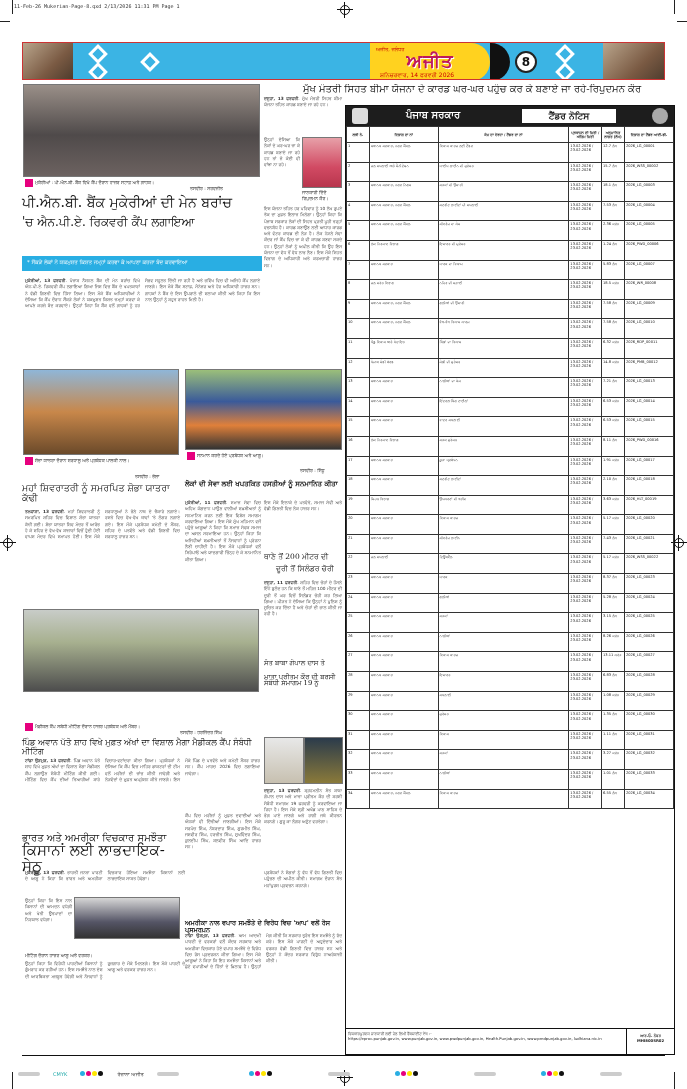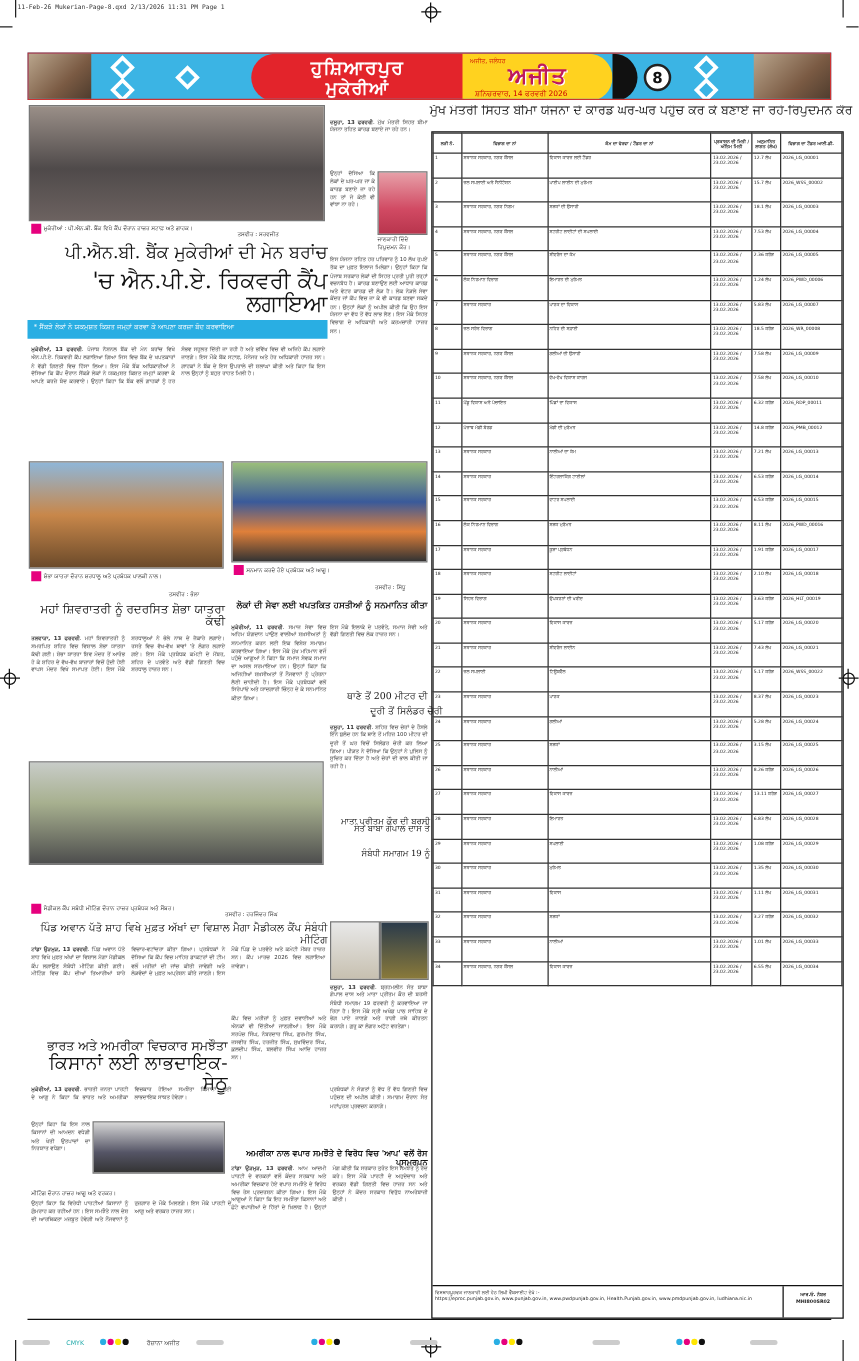--- a/index.html
+++ b/index.html
@@ -14,21 +14,21 @@
 .mh-red .l1{font-size:15px;margin-top:2px;letter-spacing:1px}
 .mh-red .l2{font-size:14px;letter-spacing:1px}
 .mh-yellow{left:347px;top:0;width:120px;height:38px;background:#ffd21f;border-radius:0 20px 20px 0;text-align:center}
 .mh-yellow .edition{font-size:5px;color:#c00;position:absolute;left:6px;top:3px}
 .mh-yellow .brand{font-size:18px;color:#be185d;font-weight:bold;margin-top:7px;letter-spacing:1px;text-shadow:1px 1px 0 #fff}
 .mh-yellow .date{font-size:6px;color:#c00;position:absolute;left:10px;bottom:2px}
 .mh-page{left:492px;top:8px;width:22px;height:22px;border-radius:50%;background:#fff;border:2px solid #222;font-size:12px;font-weight:bold;text-align:center;line-height:18px}
 .photo{background:linear-gradient(180deg,#a9a9a9,#6b6b6b);border:1px solid #777}
 .caption{font-size:4.5px;line-height:6px;color:#222}
 .mag{display:inline-block;width:8px;height:8px;background:#e6007e;vertical-align:middle;margin-right:2px}
-.hl{font-family:"DejaVu Serif",serif;color:#111;text-align:right;line-height:1.05}
+.hl{font-family:"DejaVu Serif",serif;color:#111;text-align:left;line-height:1.05}
 .blue-strip{background:#29aee3;color:#fff;font-size:7px;padding:3px 5px}
 .body-text{font-size:4.3px;line-height:6.3px;color:#333;text-align:justify;column-gap:5px}
 .tender{left:345px;top:105px;width:330px;height:950px;border:1px solid #111}
 .tender-head{height:20px;background:#1d1d1d;position:relative}
 .tender-head .emblem{position:absolute;left:6px;top:2px;width:16px;height:16px;background:#ddd;border-radius:3px}
 .tender-head .logo2{position:absolute;right:6px;top:2px;width:16px;height:16px;background:#aaa;border-radius:50%}
 .tender-head .title{position:absolute;left:60px;top:3px;font-size:10px;color:#fff;font-weight:bold}
 .tender-head .notice{position:absolute;left:176px;top:3px;width:94px;height:14px;background:#fff;color:#111;font-size:9px;text-align:center;line-height:14px;font-weight:bold}
 table.tt{width:100%;border-collapse:collapse;font-size:3.6px;color:#222}
 table.tt th{font-size:3.6px;font-weight:bold;border:0.5px solid #333;padding:1px;height:16px;text-align:center}
@@ -65,71 +65,67 @@
     <span></span>
   </div>
 <div class="abs crop" style="left:12px;top:1072px;width:1px;height:17px"></div>
 <div class="abs crop" style="left:674px;top:1072px;width:1px;height:17px"></div>
 
 <div class="abs masthead">
   <div class="abs mh-photo" style="left:0;width:50px"></div>
   <div class="abs mh-diamond" style="left:68px;top:4px"></div>
   <div class="abs mh-diamond" style="left:68px;top:22px"></div>
   <div class="abs mh-diamond" style="left:120px;top:12px"></div>
-  <div class="abs mh-red">
-    <div class="l1">ਹੁਸ਼ਿਆਰਪੁਰ</div>
-    <div class="l2">ਮੁਕੇਰੀਆਂ</div>
-  </div>
   <div class="abs mh-yellow">
     <div class="edition">ਅਜੀਤ, ਜਲੰਧਰ</div>
     <div class="brand">ਅਜੀਤ</div>
     <div class="date">ਸ਼ਨਿਚਰਵਾਰ, 14 ਫਰਵਰੀ 2026</div>
   </div>
   <div class="abs" style="left:467px;top:0;width:20px;height:38px;background:#111;border-radius:0 20px 20px 0"></div>
   <div class="abs mh-page">8</div>
   <div class="abs mh-diamond" style="left:535px;top:4px"></div>
   <div class="abs mh-diamond" style="left:535px;top:22px"></div>
   <div class="abs mh-photo" style="left:580px;width:63px"></div>
 </div>
 
-<div class="abs hl" style="left:262px;top:84px;width:420px;font-size:10px;text-align:right;white-space:nowrap;overflow:hidden">ਮੁੱਖ ਮੰਤਰੀ ਸਿਹਤ ਬੀਮਾ ਯੋਜਨਾ ਦੇ ਕਾਰਡ ਘਰ-ਘਰ ਪਹੁੰਚ ਕਰ ਕੇ ਬਣਾਏ ਜਾ ਰਹੇ-ਰਿਪੁਦਮਨ ਕੌਰ</div>
+<div class="abs hl" style="left:262px;top:84px;width:420px;font-size:10px;text-align:center;white-space:nowrap;overflow:hidden">ਮੁੱਖ ਮੰਤਰੀ ਸਿਹਤ ਬੀਮਾ ਯੋਜਨਾ ਦੇ ਕਾਰਡ ਘਰ-ਘਰ ਪਹੁੰਚ ਕਰ ਕੇ ਬਣਾਏ ਜਾ ਰਹੇ-ਰਿਪੁਦਮਨ ਕੌਰ</div>
 
 <div class="abs photo" style="left:23px;top:84px;width:237px;height:93px;background:linear-gradient(180deg,#9a8f88,#4f4a4a 55%,#6c6260)"></div>
 <div class="abs caption" style="left:25px;top:179px;width:233px"><span class="mag"></span><span>ਮੁਕੇਰੀਆਂ : ਪੀ.ਐਨ.ਬੀ. ਬੈਂਕ ਵਿਖੇ ਕੈਂਪ ਦੌਰਾਨ ਹਾਜ਼ਰ ਸਟਾਫ਼ ਅਤੇ ਗਾਹਕ।</span></div>
 <div class="abs caption" style="left:190px;top:186px">ਤਸਵੀਰ : ਸਰਵਜੀਤ</div>
 <div class="abs hl" style="left:22px;top:195px;width:240px;font-size:14px">ਪੀ.ਐਨ.ਬੀ. ਬੈਂਕ ਮੁਕੇਰੀਆਂ ਦੀ ਮੇਨ ਬਰਾਂਚ</div>
-<div class="abs hl" style="left:22px;top:216px;width:240px;font-size:18px">'ਚ ਐਨ.ਪੀ.ਏ. ਰਿਕਵਰੀ ਕੈਂਪ ਲਗਾਇਆ</div>
+<div class="abs hl" style="left:22px;top:216px;width:240px;font-size:12px">'ਚ ਐਨ.ਪੀ.ਏ. ਰਿਕਵਰੀ ਕੈਂਪ ਲਗਾਇਆ</div>
 <div class="abs blue-strip" style="left:22px;top:256px;width:240px;height:15px;font-size:5.4px">* ਸੈਂਕੜੇ ਲੋਕਾਂ ਨੇ ਯਕਮੁਸ਼ਤ ਕਿਸ਼ਤ ਜਮ੍ਹਾਂ ਕਰਵਾ ਕੇ ਆਪਣਾ ਕਰਜ਼ਾ ਬੰਦ ਕਰਵਾਇਆ</div>
 <div class="abs body-text" style="left:25px;top:278px;width:235px;height:82px;column-count:2"><b>ਮੁਕੇਰੀਆਂ, 13 ਫਰਵਰੀ</b>. ਪੰਜਾਬ ਨੈਸ਼ਨਲ ਬੈਂਕ ਦੀ ਮੇਨ ਬਰਾਂਚ ਵਿਖੇ ਐਨ.ਪੀ.ਏ. ਰਿਕਵਰੀ ਕੈਂਪ ਲਗਾਇਆ ਗਿਆ ਜਿਸ ਵਿਚ ਬੈਂਕ ਦੇ ਖਪਤਕਾਰਾਂ ਨੇ ਵੱਡੀ ਗਿਣਤੀ ਵਿਚ ਹਿੱਸਾ ਲਿਆ। ਇਸ ਮੌਕੇ ਬੈਂਕ ਅਧਿਕਾਰੀਆਂ ਨੇ ਦੱਸਿਆ ਕਿ ਕੈਂਪ ਦੌਰਾਨ ਸੈਂਕੜੇ ਲੋਕਾਂ ਨੇ ਯਕਮੁਸ਼ਤ ਕਿਸ਼ਤ ਜਮ੍ਹਾਂ ਕਰਵਾ ਕੇ ਆਪਣੇ ਕਰਜ਼ੇ ਬੰਦ ਕਰਵਾਏ। ਉਨ੍ਹਾਂ ਕਿਹਾ ਕਿ ਬੈਂਕ ਵਲੋਂ ਗਾਹਕਾਂ ਨੂੰ ਹਰ ਸੰਭਵ ਸਹੂਲਤ ਦਿੱਤੀ ਜਾ ਰਹੀ ਹੈ ਅਤੇ ਭਵਿੱਖ ਵਿਚ ਵੀ ਅਜਿਹੇ ਕੈਂਪ ਲਗਾਏ ਜਾਣਗੇ। ਇਸ ਮੌਕੇ ਬੈਂਕ ਸਟਾਫ਼, ਮੈਨੇਜਰ ਅਤੇ ਹੋਰ ਅਧਿਕਾਰੀ ਹਾਜ਼ਰ ਸਨ। ਗਾਹਕਾਂ ਨੇ ਬੈਂਕ ਦੇ ਇਸ ਉਪਰਾਲੇ ਦੀ ਸ਼ਲਾਘਾ ਕੀਤੀ ਅਤੇ ਕਿਹਾ ਕਿ ਇਸ ਨਾਲ ਉਨ੍ਹਾਂ ਨੂੰ ਬਹੁਤ ਰਾਹਤ ਮਿਲੀ ਹੈ।</div>
 
 <div class="abs body-text" style="left:264px;top:96px;width:78px;height:40px"><b>ਦਸੂਹਾ, 13 ਫਰਵਰੀ</b>. ਮੁੱਖ ਮੰਤਰੀ ਸਿਹਤ ਬੀਮਾ ਯੋਜਨਾ ਤਹਿਤ ਕਾਰਡ ਬਣਾਏ ਜਾ ਰਹੇ ਹਨ।</div>
 <div class="abs photo" style="left:302px;top:137px;width:40px;height:51px;background:linear-gradient(180deg,#e7a0a8,#d14a63 60%,#b8354d)"></div>
 <div class="abs body-text" style="left:264px;top:137px;width:36px;height:68px">ਉਨ੍ਹਾਂ ਦੱਸਿਆ ਕਿ ਲੋਕਾਂ ਦੇ ਘਰ-ਘਰ ਜਾ ਕੇ ਕਾਰਡ ਬਣਾਏ ਜਾ ਰਹੇ ਹਨ ਤਾਂ ਜੋ ਕੋਈ ਵੀ ਵਾਂਝਾ ਨਾ ਰਹੇ।</div>
 <div class="abs caption" style="left:302px;top:190px;width:40px">ਜਾਣਕਾਰੀ ਦਿੰਦੇ ਰਿਪੁਦਮਨ ਕੌਰ।</div>
 <div class="abs body-text" style="left:264px;top:206px;width:78px;height:153px">ਇਸ ਯੋਜਨਾ ਤਹਿਤ ਹਰ ਪਰਿਵਾਰ ਨੂੰ 10 ਲੱਖ ਰੁਪਏ ਤੱਕ ਦਾ ਮੁਫ਼ਤ ਇਲਾਜ ਮਿਲੇਗਾ। ਉਨ੍ਹਾਂ ਕਿਹਾ ਕਿ ਪੰਜਾਬ ਸਰਕਾਰ ਲੋਕਾਂ ਦੀ ਸਿਹਤ ਪ੍ਰਤੀ ਪੂਰੀ ਤਰ੍ਹਾਂ ਵਚਨਬੱਧ ਹੈ। ਕਾਰਡ ਬਣਾਉਣ ਲਈ ਆਧਾਰ ਕਾਰਡ ਅਤੇ ਵੋਟਰ ਕਾਰਡ ਦੀ ਲੋੜ ਹੈ। ਲੋਕ ਨੇੜਲੇ ਸੇਵਾ ਕੇਂਦਰ ਜਾਂ ਕੈਂਪ ਵਿਚ ਜਾ ਕੇ ਵੀ ਕਾਰਡ ਬਣਵਾ ਸਕਦੇ ਹਨ। ਉਨ੍ਹਾਂ ਲੋਕਾਂ ਨੂੰ ਅਪੀਲ ਕੀਤੀ ਕਿ ਉਹ ਇਸ ਯੋਜਨਾ ਦਾ ਵੱਧ ਤੋਂ ਵੱਧ ਲਾਭ ਲੈਣ। ਇਸ ਮੌਕੇ ਸਿਹਤ ਵਿਭਾਗ ਦੇ ਅਧਿਕਾਰੀ ਅਤੇ ਕਰਮਚਾਰੀ ਹਾਜ਼ਰ ਸਨ।</div>
 
 <div class="abs photo" style="left:23px;top:369px;width:156px;height:86px;background:linear-gradient(180deg,#8fb6d8,#c8874a 50%,#6b4a2a)"></div>
 <div class="abs caption" style="left:25px;top:457px;width:154px"><span class="mag"></span><span>ਸ਼ੋਭਾ ਯਾਤਰਾ ਦੌਰਾਨ ਸ਼ਰਧਾਲੂ ਅਤੇ ਪ੍ਰਬੰਧਕ ਪਾਲਕੀ ਨਾਲ।</span></div>
 <div class="abs caption" style="left:135px;top:474px">ਤਸਵੀਰ : ਭੋਲਾ</div>
-<div class="abs hl" style="left:22px;top:483px;width:158px;font-size:9.5px">ਮਹਾਂ ਸ਼ਿਵਰਾਤਰੀ ਨੂੰ ਰਦਰਸਿਤ ਸ਼ੋਭਾ ਯਾਤਰਾ ਕੱਢੀ</div>
+<div class="abs hl" style="left:22px;top:483px;width:158px;font-size:9.5px">ਮਹਾਂ ਸ਼ਿਵਰਾਤਰੀ ਨੂੰ ਸਮਰਪਿਤ ਸ਼ੋਭਾ ਯਾਤਰਾ ਕੱਢੀ</div>
 <div class="abs body-text" style="left:25px;top:509px;width:155px;height:90px;column-count:2"><b>ਤਲਵਾੜਾ, 13 ਫਰਵਰੀ</b>. ਮਹਾਂ ਸ਼ਿਵਰਾਤਰੀ ਨੂੰ ਸਮਰਪਿਤ ਸ਼ਹਿਰ ਵਿਚ ਵਿਸ਼ਾਲ ਸ਼ੋਭਾ ਯਾਤਰਾ ਕੱਢੀ ਗਈ। ਸ਼ੋਭਾ ਯਾਤਰਾ ਸ਼ਿਵ ਮੰਦਰ ਤੋਂ ਆਰੰਭ ਹੋ ਕੇ ਸ਼ਹਿਰ ਦੇ ਵੱਖ-ਵੱਖ ਬਾਜ਼ਾਰਾਂ ਵਿਚੋਂ ਹੁੰਦੀ ਹੋਈ ਵਾਪਸ ਮੰਦਰ ਵਿਖੇ ਸਮਾਪਤ ਹੋਈ। ਇਸ ਮੌਕੇ ਸ਼ਰਧਾਲੂਆਂ ਨੇ ਭੋਲੇ ਨਾਥ ਦੇ ਜੈਕਾਰੇ ਲਗਾਏ। ਰਸਤੇ ਵਿਚ ਵੱਖ-ਵੱਖ ਥਾਵਾਂ 'ਤੇ ਲੰਗਰ ਲਗਾਏ ਗਏ। ਇਸ ਮੌਕੇ ਪ੍ਰਬੰਧਕ ਕਮੇਟੀ ਦੇ ਮੈਂਬਰ, ਸ਼ਹਿਰ ਦੇ ਪਤਵੰਤੇ ਅਤੇ ਵੱਡੀ ਗਿਣਤੀ ਵਿਚ ਸ਼ਰਧਾਲੂ ਹਾਜ਼ਰ ਸਨ।</div>
 
 <div class="abs photo" style="left:185px;top:369px;width:157px;height:81px;background:linear-gradient(180deg,#9bbf7a,#3a5a9a 40%,#e0803a 70%,#333)"></div>
 <div class="abs caption" style="left:187px;top:452px;width:155px"><span class="mag"></span><span>ਸਨਮਾਨ ਕਰਦੇ ਹੋਏ ਪ੍ਰਬੰਧਕ ਅਤੇ ਆਗੂ।</span></div>
 <div class="abs caption" style="left:300px;top:468px">ਤਸਵੀਰ : ਸਿੱਧੂ</div>
 <div class="abs hl" style="left:185px;top:480px;width:157px;font-size:7px;font-weight:bold">ਲੋਕਾਂ ਦੀ ਸੇਵਾ ਲਈ ਖਪਤਕਿਤ ਹਸਤੀਆਂ ਨੂੰ ਸਨਮਾਨਿਤ ਕੀਤਾ</div>
 <div class="abs body-text" style="left:185px;top:500px;width:76px;height:125px"><b>ਮੁਕੇਰੀਆਂ, 11 ਫਰਵਰੀ</b>. ਸਮਾਜ ਸੇਵਾ ਵਿਚ ਅਹਿਮ ਯੋਗਦਾਨ ਪਾਉਣ ਵਾਲੀਆਂ ਸ਼ਖ਼ਸੀਅਤਾਂ ਨੂੰ ਸਨਮਾਨਿਤ ਕਰਨ ਲਈ ਇਕ ਵਿਸ਼ੇਸ਼ ਸਮਾਗਮ ਕਰਵਾਇਆ ਗਿਆ। ਇਸ ਮੌਕੇ ਮੁੱਖ ਮਹਿਮਾਨ ਵਜੋਂ ਪਹੁੰਚੇ ਆਗੂਆਂ ਨੇ ਕਿਹਾ ਕਿ ਸਮਾਜ ਸੇਵਕ ਸਮਾਜ ਦਾ ਅਸਲ ਸਰਮਾਇਆ ਹਨ। ਉਨ੍ਹਾਂ ਕਿਹਾ ਕਿ ਅਜਿਹੀਆਂ ਸ਼ਖ਼ਸੀਅਤਾਂ ਤੋਂ ਨੌਜਵਾਨਾਂ ਨੂੰ ਪ੍ਰੇਰਨਾ ਲੈਣੀ ਚਾਹੀਦੀ ਹੈ। ਇਸ ਮੌਕੇ ਪ੍ਰਬੰਧਕਾਂ ਵਲੋਂ ਸਿਰੋਪਾਓ ਅਤੇ ਯਾਦਗਾਰੀ ਚਿੰਨ੍ਹ ਦੇ ਕੇ ਸਨਮਾਨਿਤ ਕੀਤਾ ਗਿਆ।</div>
 <div class="abs body-text" style="left:264px;top:500px;width:78px;height:50px">ਇਸ ਮੌਕੇ ਇਲਾਕੇ ਦੇ ਪਤਵੰਤੇ, ਸਮਾਜ ਸੇਵੀ ਅਤੇ ਵੱਡੀ ਗਿਣਤੀ ਵਿਚ ਲੋਕ ਹਾਜ਼ਰ ਸਨ।</div>
 
 <div class="abs hl" style="left:264px;top:553px;width:78px;font-size:7.5px">ਥਾਣੇ ਤੋਂ 200 ਮੀਟਰ ਦੀ</div>
 <div class="abs hl" style="left:276px;top:565px;width:78px;font-size:7.5px">ਦੂਰੀ ਤੋਂ ਸਿਲੰਡਰ ਚੋਰੀ</div>
 <div class="abs body-text" style="left:264px;top:580px;width:78px;height:75px"><b>ਦਸੂਹਾ, 11 ਫਰਵਰੀ</b>. ਸ਼ਹਿਰ ਵਿਚ ਚੋਰਾਂ ਦੇ ਹੌਸਲੇ ਇੰਨੇ ਬੁਲੰਦ ਹਨ ਕਿ ਥਾਣੇ ਤੋਂ ਮਹਿਜ਼ 100 ਮੀਟਰ ਦੀ ਦੂਰੀ ਤੋਂ ਘਰ ਵਿਚੋਂ ਸਿਲੰਡਰ ਚੋਰੀ ਕਰ ਲਿਆ ਗਿਆ। ਪੀੜਤ ਨੇ ਦੱਸਿਆ ਕਿ ਉਨ੍ਹਾਂ ਨੇ ਪੁਲਿਸ ਨੂੰ ਸੂਚਿਤ ਕਰ ਦਿੱਤਾ ਹੈ ਅਤੇ ਚੋਰਾਂ ਦੀ ਭਾਲ ਕੀਤੀ ਜਾ ਰਹੀ ਹੈ।</div>
 
 <div class="abs hl" style="left:264px;top:660px;width:80px;font-size:6.8px">ਸੰਤ ਬਾਬਾ ਗੋਪਾਲ ਦਾਸ ਤੇ</div>
-<div class="abs hl" style="left:264px;top:654px;width:80px;font-size:6.8px">ਮਾਤਾ ਪ੍ਰੀਤਮ ਕੌਰ ਦੀ ਬਰਸੀ</div>
+<div class="abs hl" style="left:264px;top:674px;width:80px;font-size:6.8px">ਮਾਤਾ ਪ੍ਰੀਤਮ ਕੌਰ ਦੀ ਬਰਸੀ</div>
 <div class="abs hl" style="left:264px;top:680px;width:80px;font-size:6.8px">ਸੰਬੰਧੀ ਸਮਾਗਮ 19 ਨੂੰ</div>
 
 <div class="abs photo" style="left:23px;top:609px;width:236px;height:83px;background:linear-gradient(180deg,#c8ccc8,#a7b08f 40%,#4d4d4d)"></div>
 <div class="abs caption" style="left:25px;top:723px;width:230px"><span class="mag"></span><span>ਮੈਡੀਕਲ ਕੈਂਪ ਸਬੰਧੀ ਮੀਟਿੰਗ ਦੌਰਾਨ ਹਾਜ਼ਰ ਪ੍ਰਬੰਧਕ ਅਤੇ ਮੈਂਬਰ।</span></div>
 <div class="abs caption" style="left:180px;top:730px">ਤਸਵੀਰ : ਹਰਜਿੰਦਰ ਸਿੰਘ</div>
 <div class="abs hl" style="left:22px;top:738px;width:240px;font-size:8.3px">ਪਿੰਡ ਅਵਾਨ ਪੱਤੋ ਸ਼ਾਹ ਵਿਖੇ ਮੁਫ਼ਤ ਅੱਖਾਂ ਦਾ ਵਿਸ਼ਾਲ ਮੈਗਾ ਮੈਡੀਕਲ ਕੈਂਪ ਸੰਬੰਧੀ ਮੀਟਿੰਗ</div>
 <div class="abs body-text" style="left:25px;top:758px;width:235px;height:52px;column-count:3"><b>ਟਾਂਡਾ ਉੜਮੁੜ, 13 ਫਰਵਰੀ</b>. ਪਿੰਡ ਅਵਾਨ ਪੱਤੋ ਸ਼ਾਹ ਵਿਖੇ ਮੁਫ਼ਤ ਅੱਖਾਂ ਦਾ ਵਿਸ਼ਾਲ ਮੈਗਾ ਮੈਡੀਕਲ ਕੈਂਪ ਲਗਾਉਣ ਸੰਬੰਧੀ ਮੀਟਿੰਗ ਕੀਤੀ ਗਈ। ਮੀਟਿੰਗ ਵਿਚ ਕੈਂਪ ਦੀਆਂ ਤਿਆਰੀਆਂ ਬਾਰੇ ਵਿਚਾਰ-ਵਟਾਂਦਰਾ ਕੀਤਾ ਗਿਆ। ਪ੍ਰਬੰਧਕਾਂ ਨੇ ਦੱਸਿਆ ਕਿ ਕੈਂਪ ਵਿਚ ਮਾਹਿਰ ਡਾਕਟਰਾਂ ਦੀ ਟੀਮ ਵਲੋਂ ਮਰੀਜ਼ਾਂ ਦੀ ਜਾਂਚ ਕੀਤੀ ਜਾਵੇਗੀ ਅਤੇ ਲੋੜਵੰਦਾਂ ਦੇ ਮੁਫ਼ਤ ਅਪ੍ਰੇਸ਼ਨ ਕੀਤੇ ਜਾਣਗੇ। ਇਸ ਮੌਕੇ ਪਿੰਡ ਦੇ ਪਤਵੰਤੇ ਅਤੇ ਕਮੇਟੀ ਮੈਂਬਰ ਹਾਜ਼ਰ ਸਨ। ਕੈਂਪ ਮਾਰਚ 2026 ਵਿਚ ਲਗਾਇਆ ਜਾਵੇਗਾ।</div>
 
 <div class="abs photo" style="left:264px;top:737px;width:40px;height:47px;background:linear-gradient(180deg,#e8e8e8,#c7c0b0)"></div>
 <div class="abs photo" style="left:304px;top:737px;width:39px;height:47px;background:linear-gradient(180deg,#2b3b4b,#8a7a3a)"></div>
@@ -145,20 +141,26 @@
 
 <div class="abs body-text" style="left:185px;top:813px;width:76px;height:93px">ਕੈਂਪ ਵਿਚ ਮਰੀਜ਼ਾਂ ਨੂੰ ਮੁਫ਼ਤ ਦਵਾਈਆਂ ਅਤੇ ਐਨਕਾਂ ਵੀ ਦਿੱਤੀਆਂ ਜਾਣਗੀਆਂ। ਇਸ ਮੌਕੇ ਸਰਪੰਚ ਸਿੰਘ, ਨੰਬਰਦਾਰ ਸਿੰਘ, ਗੁਰਮੀਤ ਸਿੰਘ, ਜਸਵੀਰ ਸਿੰਘ, ਹਰਜੀਤ ਸਿੰਘ, ਸੁਖਵਿੰਦਰ ਸਿੰਘ, ਕੁਲਦੀਪ ਸਿੰਘ, ਬਲਵੀਰ ਸਿੰਘ ਆਦਿ ਹਾਜ਼ਰ ਸਨ।</div>
 <div class="abs body-text" style="left:264px;top:870px;width:78px;height:48px">ਪ੍ਰਬੰਧਕਾਂ ਨੇ ਸੰਗਤਾਂ ਨੂੰ ਵੱਧ ਤੋਂ ਵੱਧ ਗਿਣਤੀ ਵਿਚ ਪਹੁੰਚਣ ਦੀ ਅਪੀਲ ਕੀਤੀ। ਸਮਾਗਮ ਦੌਰਾਨ ਸੰਤ ਮਹਾਂਪੁਰਸ਼ ਪ੍ਰਵਚਨ ਕਰਨਗੇ।</div>
 
 <div class="abs hl" style="left:185px;top:920px;width:157px;font-size:6.5px;font-weight:bold">ਅਮਰੀਕਾ ਨਾਲ ਵਪਾਰ ਸਮਝੌਤੇ ਦੇ ਵਿਰੋਧ ਵਿਚ 'ਆਪ' ਵਲੋਂ ਰੋਸ ਪ੍ਸਮਰਪ਼ਨ</div>
 <div class="abs body-text" style="left:185px;top:933px;width:157px;height:95px;column-count:2"><b>ਟਾਂਡਾ ਉੜਮੁੜ, 13 ਫਰਵਰੀ</b>. ਆਮ ਆਦਮੀ ਪਾਰਟੀ ਦੇ ਵਰਕਰਾਂ ਵਲੋਂ ਕੇਂਦਰ ਸਰਕਾਰ ਅਤੇ ਅਮਰੀਕਾ ਵਿਚਕਾਰ ਹੋਏ ਵਪਾਰ ਸਮਝੌਤੇ ਦੇ ਵਿਰੋਧ ਵਿਚ ਰੋਸ ਪ੍ਰਦਰਸ਼ਨ ਕੀਤਾ ਗਿਆ। ਇਸ ਮੌਕੇ ਆਗੂਆਂ ਨੇ ਕਿਹਾ ਕਿ ਇਹ ਸਮਝੌਤਾ ਕਿਸਾਨਾਂ ਅਤੇ ਛੋਟੇ ਵਪਾਰੀਆਂ ਦੇ ਹਿੱਤਾਂ ਦੇ ਖ਼ਿਲਾਫ਼ ਹੈ। ਉਨ੍ਹਾਂ ਮੰਗ ਕੀਤੀ ਕਿ ਸਰਕਾਰ ਤੁਰੰਤ ਇਸ ਸਮਝੌਤੇ ਨੂੰ ਰੱਦ ਕਰੇ। ਇਸ ਮੌਕੇ ਪਾਰਟੀ ਦੇ ਅਹੁਦੇਦਾਰ ਅਤੇ ਵਰਕਰ ਵੱਡੀ ਗਿਣਤੀ ਵਿਚ ਹਾਜ਼ਰ ਸਨ ਅਤੇ ਉਨ੍ਹਾਂ ਨੇ ਕੇਂਦਰ ਸਰਕਾਰ ਵਿਰੁੱਧ ਨਾਅਰੇਬਾਜ਼ੀ ਕੀਤੀ।</div>
 
 <div class="abs rule" style="left:22px;top:1055px;width:643px;height:1px"></div>
 
 <div class="abs tender">
+  <div class="tender-head">
+    <div class="emblem"></div>
+    <div class="title">ਪੰਜਾਬ ਸਰਕਾਰ</div>
+    <div class="notice">ਟੈਂਡਰ ਨੋਟਿਸ</div>
+    <div class="logo2"></div>
+  </div>
   <table class="tt">
     <thead>
       <tr>
         <th style="width:7%">ਲੜੀ ਨੰ.</th>
         <th style="width:21%">ਵਿਭਾਗ ਦਾ ਨਾਂ</th>
         <th style="width:40%">ਕੰਮ ਦਾ ਵੇਰਵਾ / ਟੈਂਡਰ ਦਾ ਨਾਂ</th>
         <th style="width:10%">ਪ੍ਰਕਾਸ਼ਨ ਦੀ ਮਿਤੀ / ਅੰਤਿਮ ਮਿਤੀ</th>
         <th style="width:7%">ਅਨੁਮਾਨਿਤ ਲਾਗਤ (ਲੱਖ)</th>
         <th style="width:15%">ਵਿਭਾਗ ਦਾ ਟੈਂਡਰ ਆਈ.ਡੀ.</th>
       </tr>

